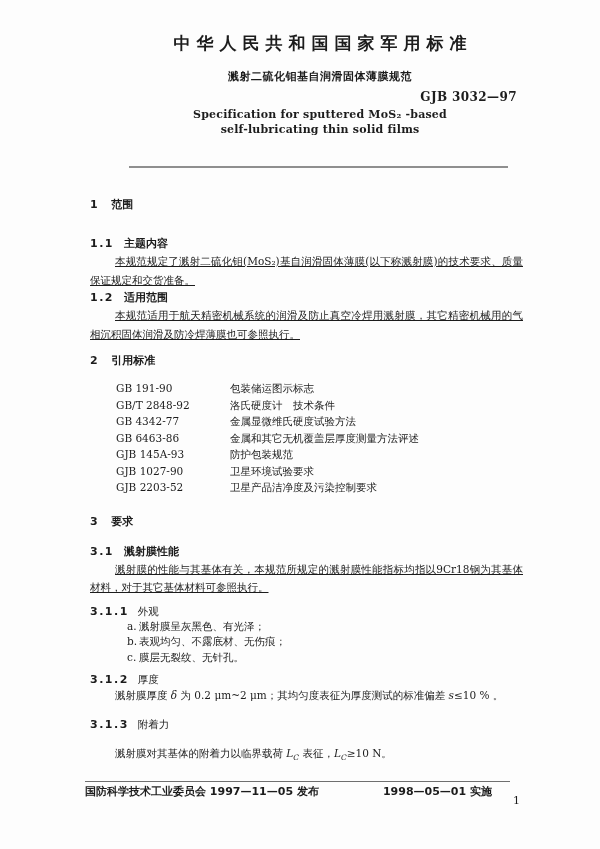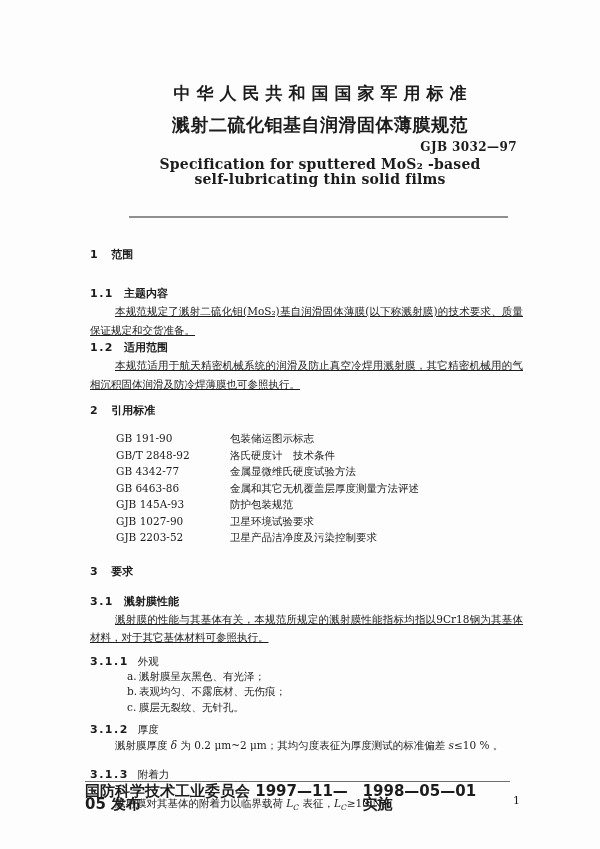--- a/index.html
+++ b/index.html
@@ -10,52 +10,52 @@
     position: relative;
     width: 600px;
     height: 849px;
     background: #fdfdfd;
     color: #1c1c1c;
     font-family: "DejaVu Serif", "Liberation Serif", serif;
     overflow: hidden;
   }
 
   
-  .doc-header { padding-top: 83px; text-align: center; margin-left: 40px; }
+  .doc-header { padding-top: 33px; text-align: center; margin-left: 40px; }
 
   .title-cn {
     font-family: "DejaVu Sans", "Liberation Sans", sans-serif;
     font-weight: bold;
     font-size: 17px;
     line-height: 20px;
     letter-spacing: 6px;
     text-indent: 6px; 
     white-space: nowrap;
   }
   .subtitle-cn {
-    font-family: Liberation Mono, monospace;
-    font-weight: bold;
-    font-size: 18px;
+    font-family: Liberation Sans, sans-serif;
+    font-weight: bold;
+    font-size: 11px;
     line-height: 18px;
     margin-top: 14px;
     letter-spacing: 0.5px;
     white-space: nowrap;
   }
   .std-code {
     font-weight: bold;
     font-size: 12px;
     line-height: 14px;
     margin-top: 5px;
     margin-right: 83px;
     text-align: right;
     letter-spacing: 0.4px;
   }
   .title-en {
     font-weight: bold;
-    font-size: 14px;
+    font-size: 11px;
     line-height: 15px;
     letter-spacing: 0.2px;
   }
   .title-en.first { margin-top: 3px; }
   .header-rule {
     border-top: 2px solid #8f8f8f;
     margin: 29px 92px 0 89px;
     height: 0;
   }
 
@@ -124,21 +124,21 @@
     right: 90px;
     top: 781px;
   }
   .footer-rule { border-top: 1.5px solid #6f6f6f; height: 0; }
   .footer-row {
     display: flex;
     justify-content: space-between;
     margin-top: 3px;
     font-family: "DejaVu Sans", "Liberation Sans", sans-serif;
     font-weight: bold;
-    font-size: 15px;
+    font-size: 11px;
     line-height: 13px;
   }
   .footer-right { margin-right: 18px; }
 
   .page-num {
     position: absolute;
     left: 513px;
     top: 794px;
     font-size: 11px;
     line-height: 13px;

